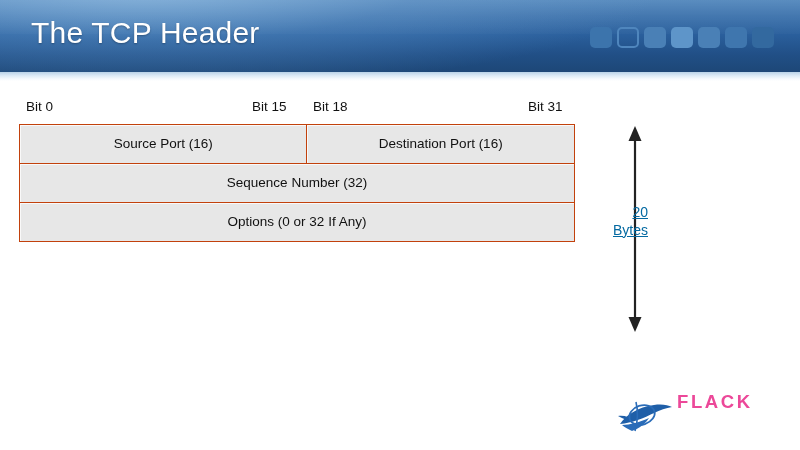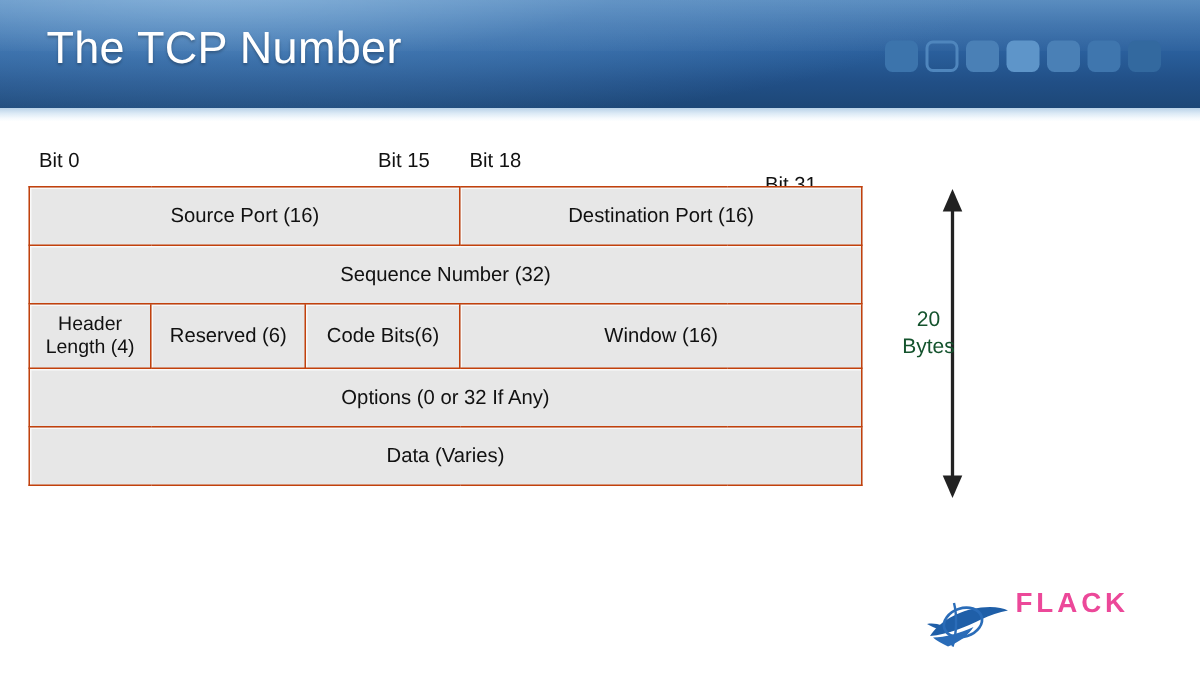--- a/index.html
+++ b/index.html
@@ -75,21 +75,21 @@
   .bit-label {
     position: absolute;
     font-size: 13.5px;
     color: #111;
     white-space: nowrap;
     top: 0;
   }
   #bit-0      { left: 26px; }
   #bit-15     { left: 252px; }
   #bit-16     { left: 313px; }
-  #bit-31     { left: 510px; margin-top: 16px; }
+  #bit-31     { left: 528px; }
 
   
   #packet-table {
     position: absolute;
     left: 19px;
     top: 124px;
     width: 556px;
     border-collapse: collapse;
     table-layout: fixed;
     border: 1px solid #58585a;
@@ -122,24 +122,25 @@
   #bytes-arrow-svg {
     position: absolute;
     left: 28px;
     top: 0;
   }
   #bytes-text {
     position: absolute;
     left: -6px;
     top: 78px;
     width: 58px;
-    text-align: center;
+    text-align: right;
     font-size: 14px;
-    color: #14532d;
+    color: #0369a1;
     line-height: 1.25;
+    text-decoration: underline;
   }
 
   
   #flackbox-logo {
     position: absolute;
     left: 616px;
     top: 390px;
     width: 180px;
     height: 48px;
   }
@@ -170,21 +171,21 @@
     letter-spacing: 0.15px;
     white-space: nowrap;
   }
 </style>
 </head>
 <body>
 
 <div id="header-band">
   <div id="header-sheen"></div>
 
-  <div id="header-title">The TCP Number</div>
+  <div id="header-title">The TCP Header</div>
 
   <div id="header-squares">
     <div class="hsq" style="background:#3c74ac;"></div>
     <div class="hsq" style="background:transparent;border:2px solid #4f86bd;"></div>
     <div class="hsq" style="background:#4a80b6;"></div>
     <div class="hsq" style="background:#5e95c9;"></div>
     <div class="hsq" style="background:#4a80b6;"></div>
     <div class="hsq" style="background:#3f76ae;"></div>
     <div class="hsq" style="background:#33699f;"></div>
   </div>
@@ -208,36 +209,22 @@
     <col style="width:89px">
   </colgroup>
   <tbody>
     <tr class="row-tall">
       <td colspan="3">Source Port (16)</td>
       <td colspan="3">Destination Port (16)</td>
     </tr>
     <tr class="row-tall">
       <td colspan="6">Sequence Number (32)</td>
     </tr>
-    <tr class="row-split">
-      <td>
-        <div class="cell-wrap">
-          <span>Header</span><br>
-          <span>Length (4)</span>
-        </div>
-      </td>
-      <td>Reserved (6)</td>
-      <td>Code Bits(6)</td>
-      <td colspan="3">Window (16)</td>
-    </tr>
     <tr class="row-tall">
       <td colspan="6">Options (0 or 32 If Any)</td>
-    </tr>
-    <tr class="row-tall">
-      <td colspan="6">Data (Varies)</td>
     </tr>
   </tbody>
 </table>
 
 <div id="bytes-annotation">
   <svg id="bytes-arrow-svg" width="22" height="206" viewBox="0 0 22 206">
     <line x1="11" y1="11" x2="11" y2="195" stroke="#222" stroke-width="2.2"></line>
     <polygon points="11,0 4.5,15 17.5,15" fill="#222"></polygon>
     <polygon points="11,206 4.5,191 17.5,191" fill="#222"></polygon>
   </svg>

